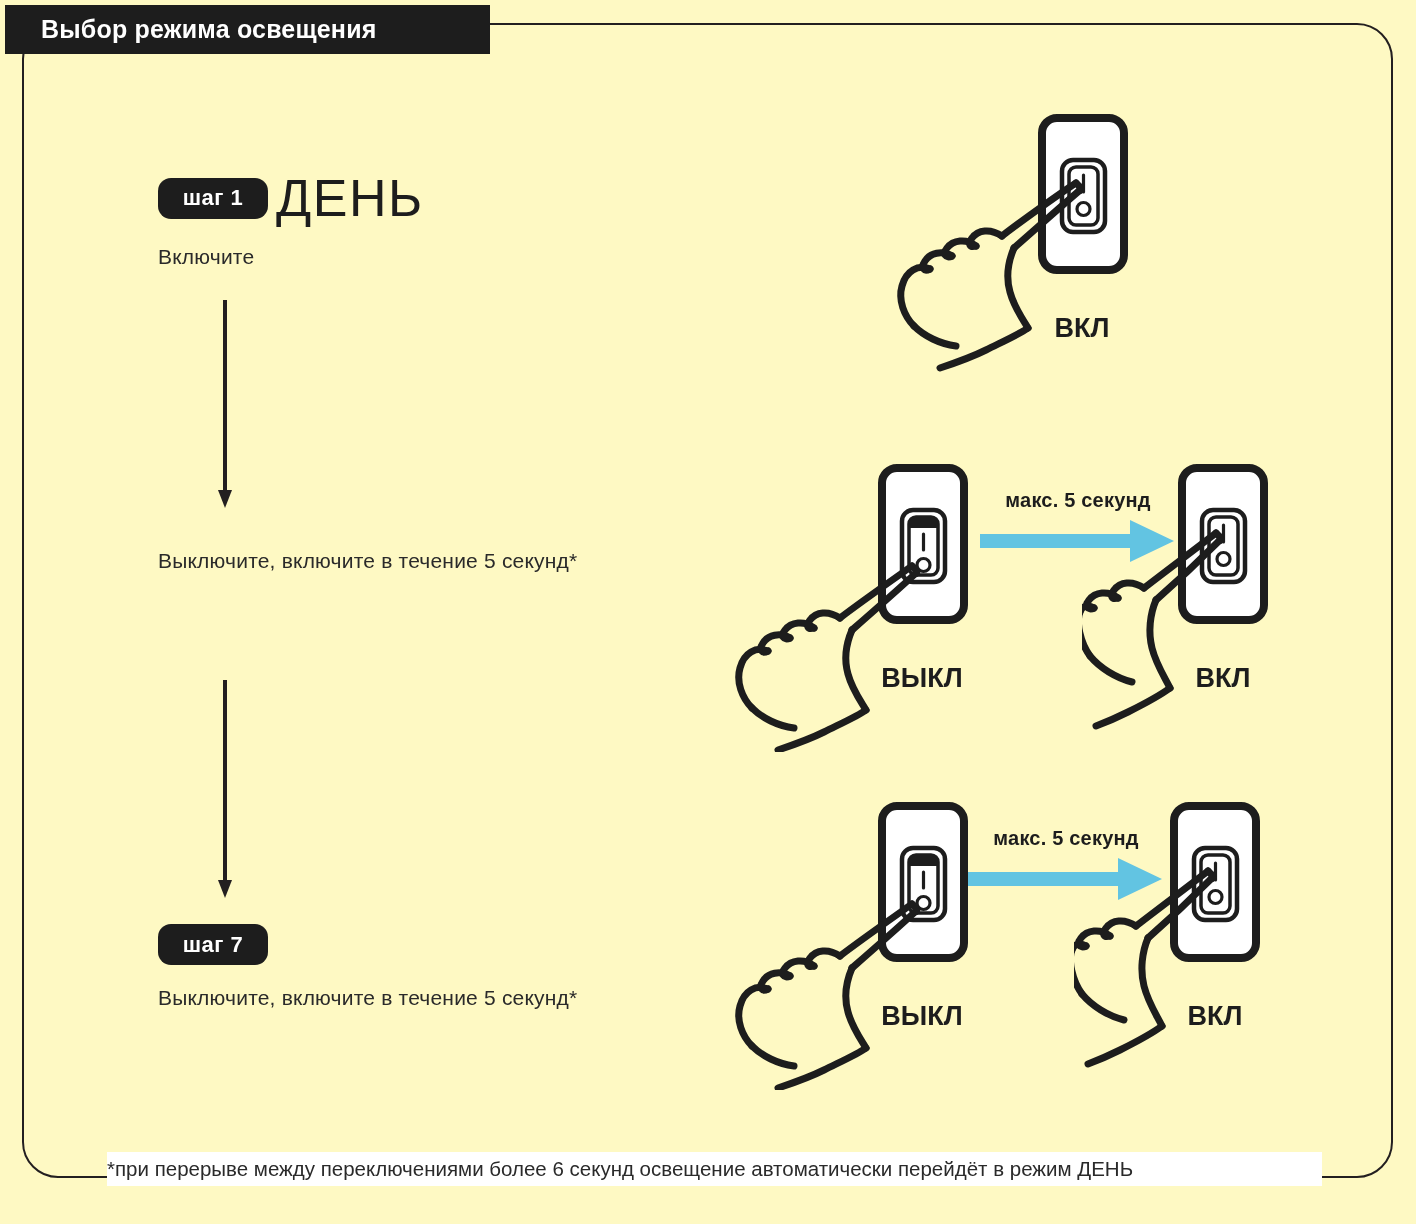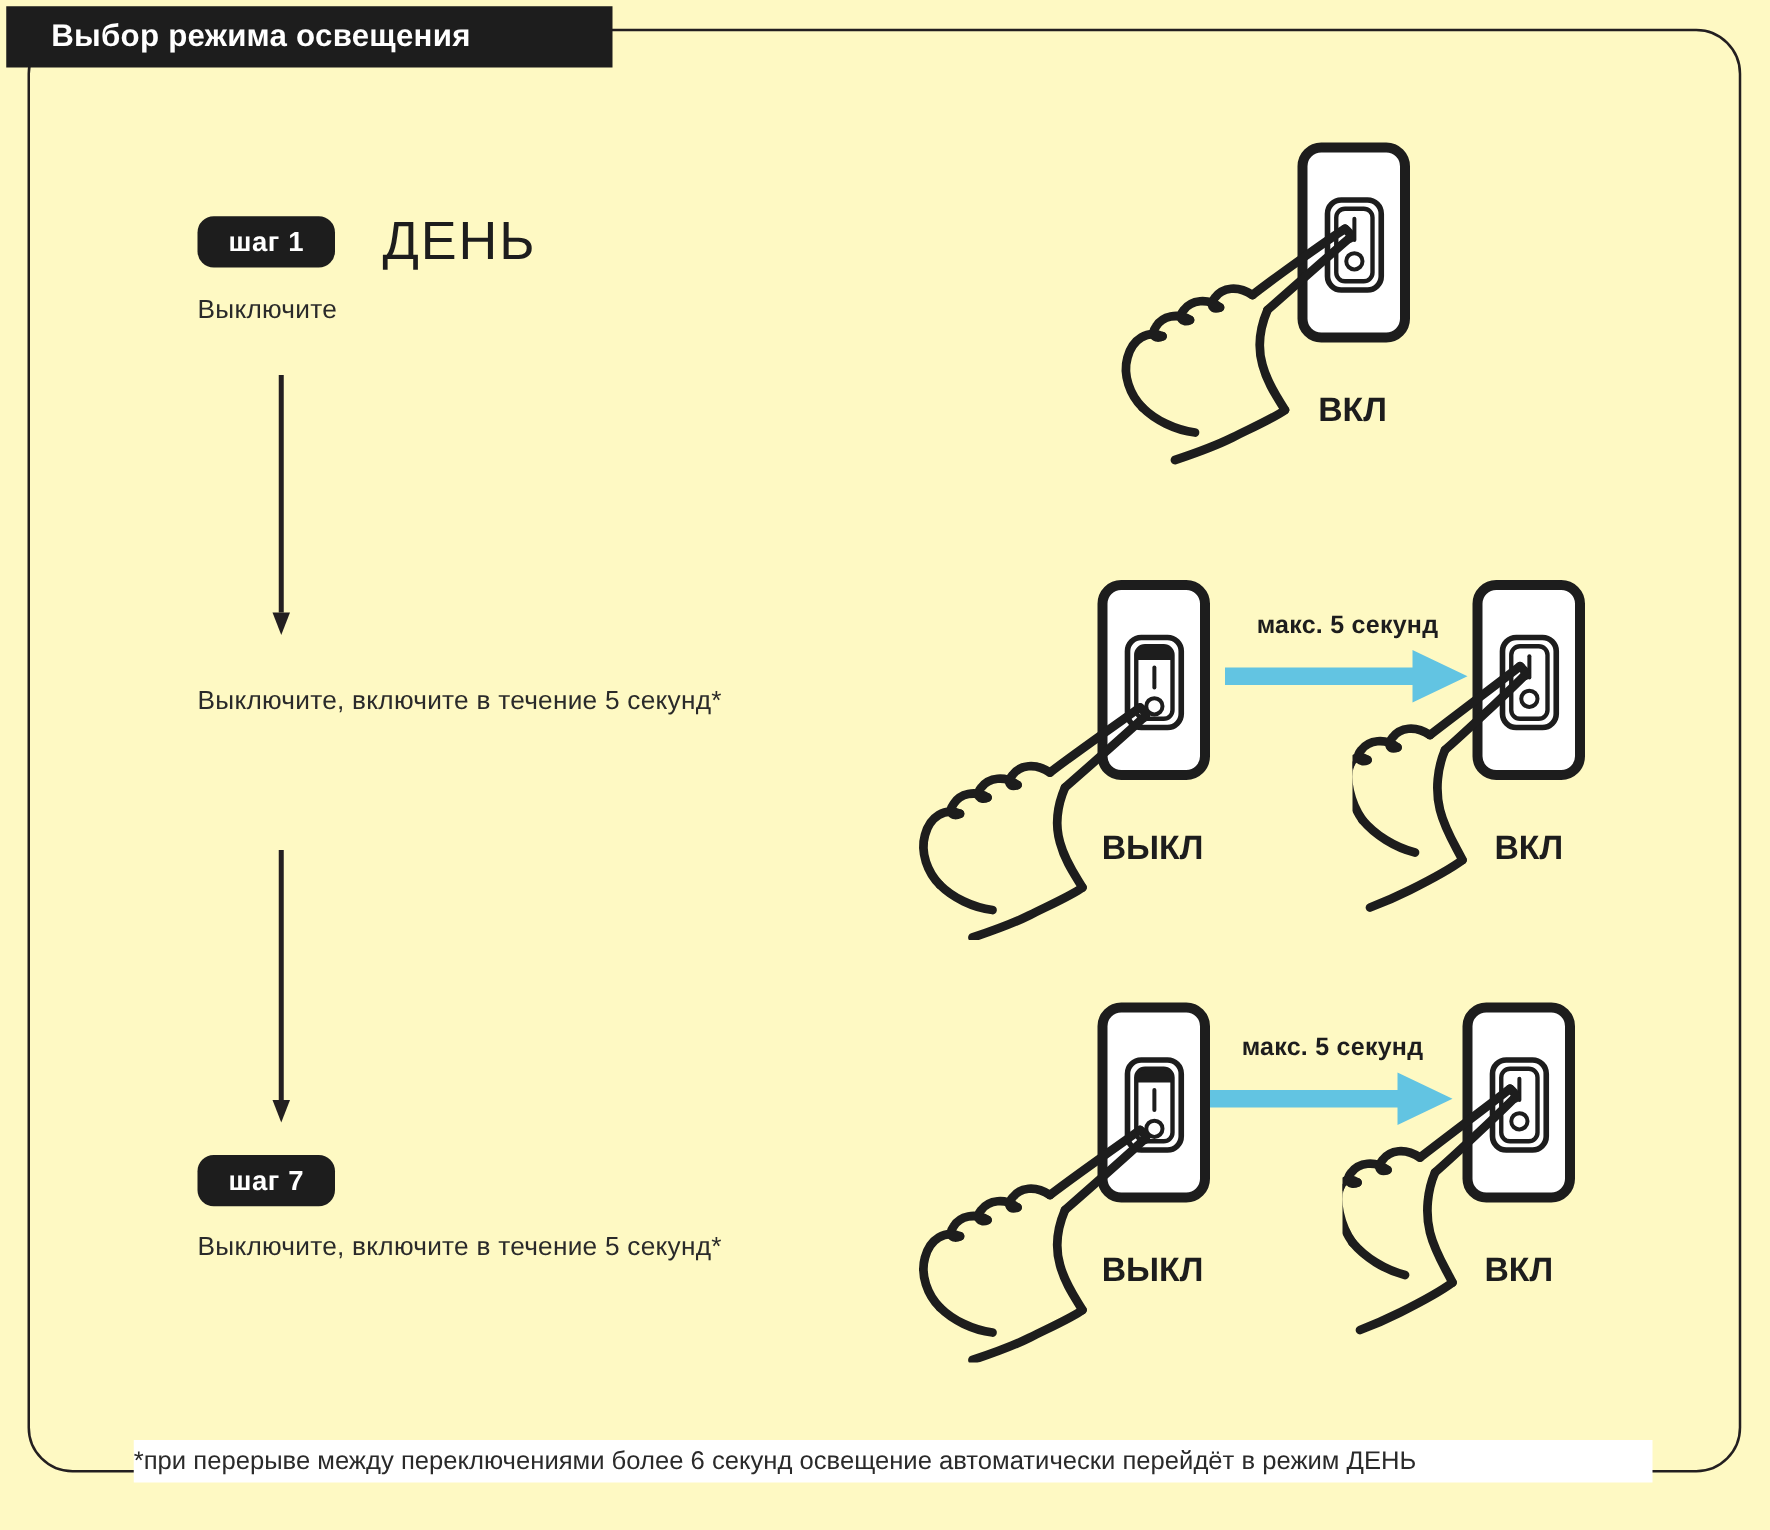--- a/index.html
+++ b/index.html
@@ -54,41 +54,41 @@
   }
 
   
   .step {
     position: absolute;
     left: 158px;
   }
   .step-head {
     display: flex;
     align-items: center;
-    gap: 38px;
+    gap: 8px;
   }
   .pill {
     background: #1d1d1d;
     border-radius: 13px;
     height: 41px;
     min-width: 110px;
     display: flex;
     align-items: center;
     justify-content: center;
     padding: 0 18px;
     box-sizing: border-box;
   }
   .pill span {
     color: #ffffff;
     font-size: 22px;
     font-weight: bold;
     letter-spacing: 0.5px;
   }
   .mode {
-    font-size: 43px;
+    font-size: 52px;
     font-weight: 300;
     color: #1d1d1d;
     letter-spacing: 1.5px;
     line-height: 1;
     white-space: nowrap;
   }
   .desc {
     margin-top: 21px;
     font-size: 21px;
     font-weight: 300;
@@ -168,21 +168,21 @@
     <span>Выбор режима освещения</span>
   </div>
 
   <div class="step" style="top:172px">
     <div class="step-head">
       <div class="pill">
         <span>шаг 1</span>
       </div>
       <div class="mode">ДЕНЬ</div>
     </div>
-    <div class="desc">Выключите</div>
+    <div class="desc">Включите</div>
   </div>
 
   <div class="vflow" style="top:300px;height:208px">
     <div class="shaft" style="height:190px"></div>
     <div class="head" style="top:190px"></div>
   </div>
 
   <div class="step" style="top:528px">
     <div class="desc">Выключите, включите в течение 5 секунд*</div>
   </div>

